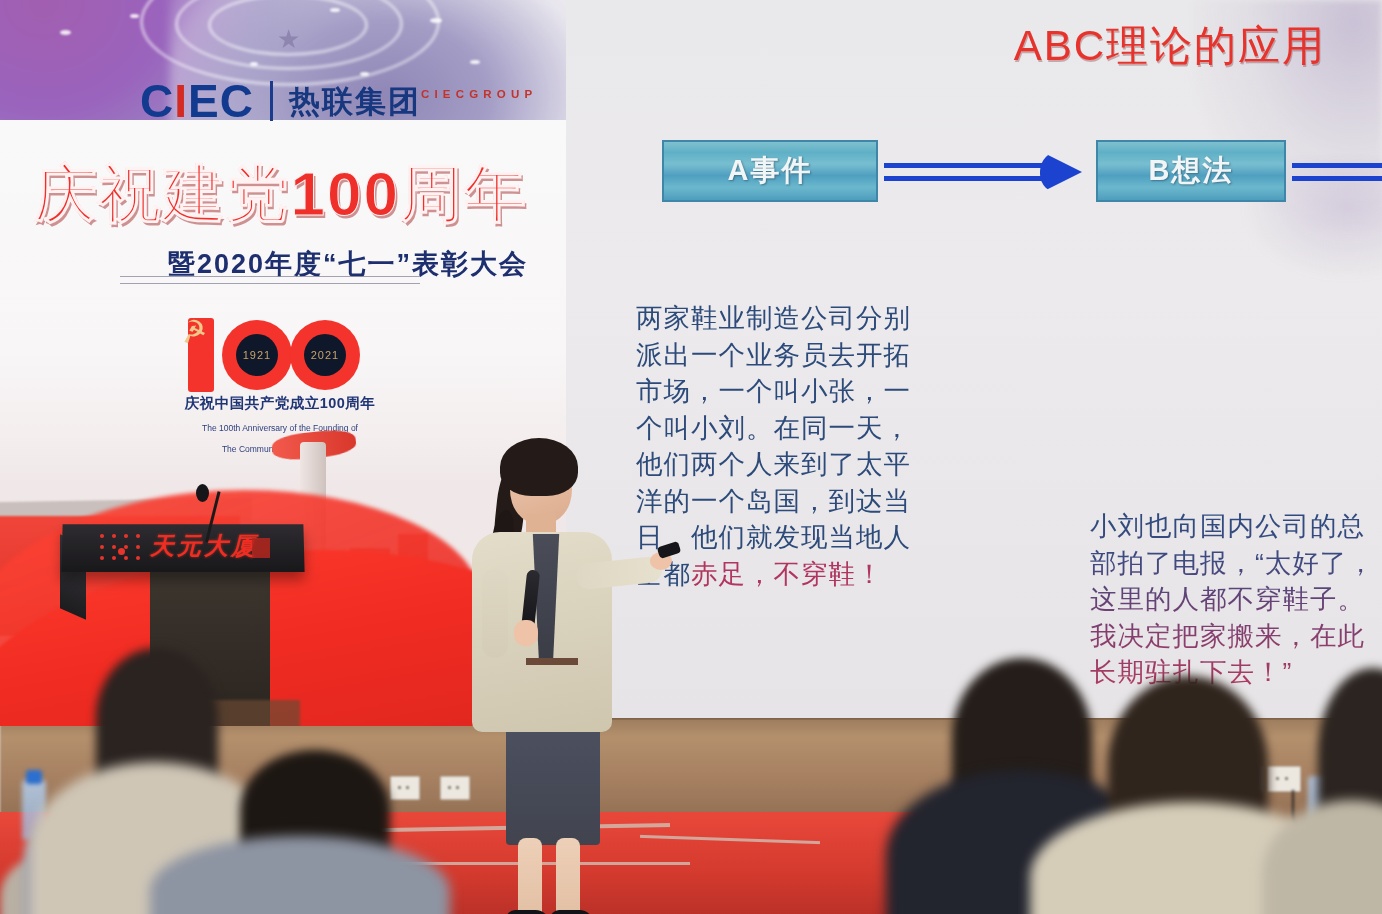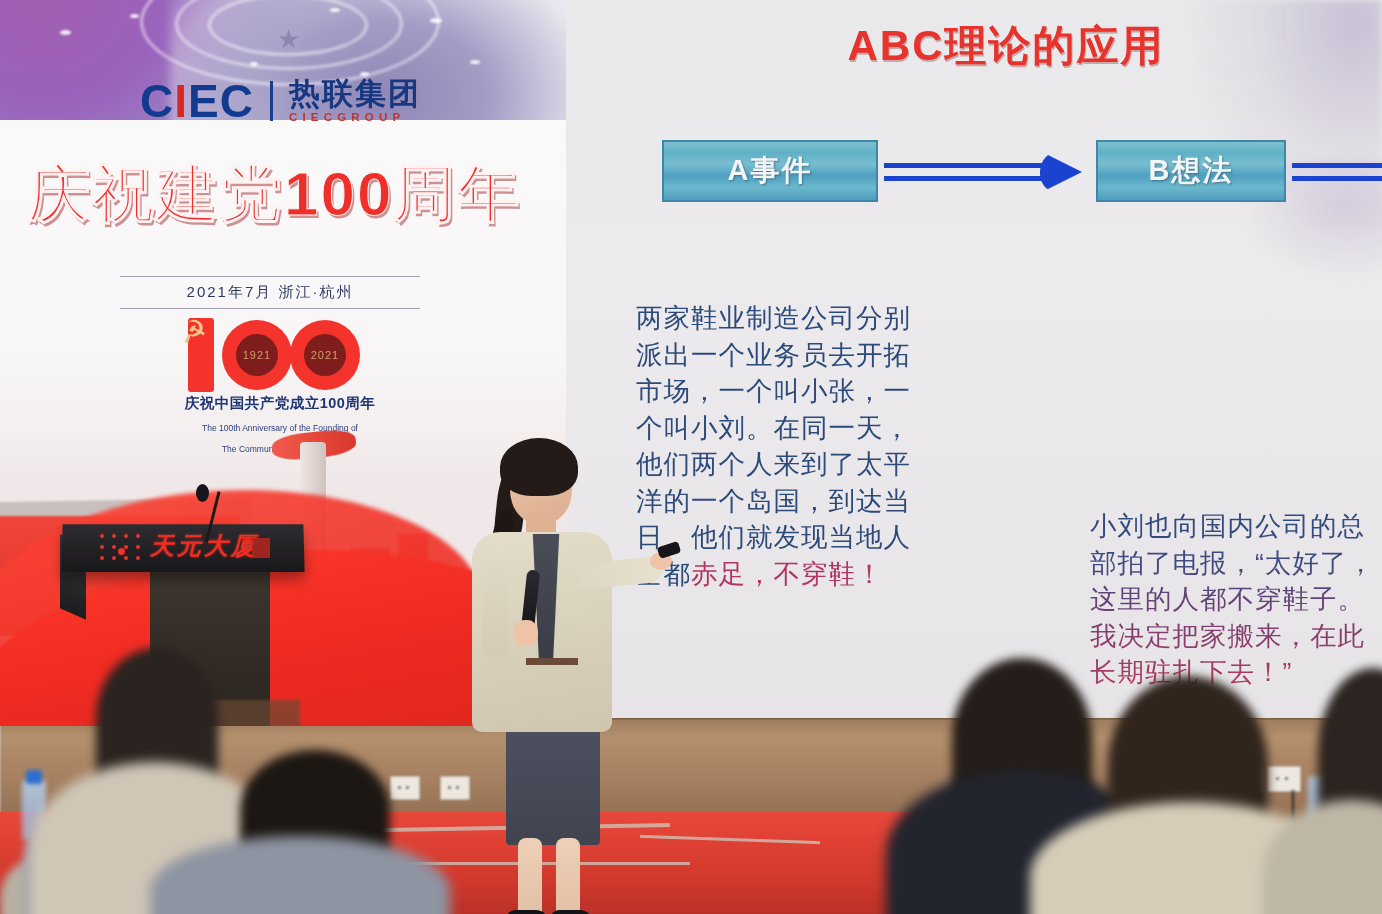--- a/index.html
+++ b/index.html
@@ -39,42 +39,42 @@
   .speck{position:absolute;background:rgba(255,255,255,.85);border-radius:50%;filter:blur(1px);}
 
   .led-body{position:absolute;left:0;top:120px;width:566px;height:606px;
        background:linear-gradient(180deg,rgba(250,249,250,1) 0%,rgba(248,246,247,1) 38%,rgba(244,238,238,1) 52%,rgba(240,232,232,1) 60%);}
 
   
   .logo-row{position:absolute;left:140px;top:78px;display:flex;align-items:center;gap:12px;}
   .ciec{font-weight:bold;font-size:46px;letter-spacing:1px;line-height:1;}
   .ciec .c1{color:#123a8f;}.ciec .i1{color:#d32b24;}.ciec .e1{color:#123a8f;}.ciec .c2{color:#123a8f;}
   .logo-div{width:3px;height:40px;background:#1b3c8c;margin:0 4px;}
-  .cn-brand{display:flex;flex-direction:column;line-height:1;}
+  .cn-brand{display:flex;flex-direction:row;line-height:1;}
   .cn-brand .cn{font-size:31px;font-weight:bold;color:#17377f;letter-spacing:2px;}
   .cn-brand .en{font-size:11.5px;font-weight:bold;color:#c3332b;letter-spacing:5.2px;margin-top:3px;}
 
-  .headline{position:absolute;left:28px;top:152px;width:500px;text-align:left;}
+  .headline{position:absolute;left:28px;top:152px;width:500px;text-align:right;}
   .headline .big{
      font-size:62px;font-weight:bold;letter-spacing:2px;
      color:#ef2f2a;
      text-shadow:2px 3px 0 rgba(150,20,20,.45), 0 0 2px rgba(255,255,255,.6);
      -webkit-text-stroke:1px #fff2f2;}
   .headline .sub{margin-top:10px;font-size:27px;font-weight:bold;color:#1d2f6e;letter-spacing:2px;}
   .dateline{position:absolute;left:120px;top:270px;width:300px;text-align:center;}
   .dateline .rule{height:1px;background:#8c8ca0;opacity:.8;margin:6px 0;}
   .dateline .txt{font-size:15px;color:#2c3a62;letter-spacing:2px;}
 
   .emblem{position:absolute;left:170px;top:318px;width:220px;text-align:center;}
   .emblem .num{position:relative;height:74px;}
   .emblem .num .one{position:absolute;left:18px;top:0;width:26px;height:74px;background:#f3332c;border-radius:3px;}
   .emblem .num .hammer{position:absolute;left:10px;top:-4px;font-size:30px;color:#f0c98a;transform:rotate(-12deg);}
   .emblem .num .o{position:absolute;top:2px;width:70px;height:70px;border-radius:50%;background:#f3332c;}
   .emblem .num .o i{position:absolute;left:50%;top:50%;transform:translate(-50%,-50%);
-        width:42px;height:42px;border-radius:50%;background:#7f1d1d;
+        width:42px;height:42px;border-radius:50%;background:#0f172a;
         display:flex;align-items:center;justify-content:center;
         font-size:11px;font-style:normal;color:#c8a36a;letter-spacing:1px;}
   .emblem .t1{font-size:14.5px;font-weight:bold;color:#1f3576;letter-spacing:.5px;margin-top:2px;}
   .emblem .t2{font-size:8.5px;color:#2b3f7d;line-height:1.25;margin-top:10px;}
 
   
   .city{position:absolute;left:0;top:430px;width:566px;height:296px;overflow:hidden;}
   .red-sweep{position:absolute;left:-60px;top:120px;width:700px;height:260px;
      background:linear-gradient(170deg,#ff3b2d 0%,#f02b22 40%,#d3231d 100%);
      border-radius:55% 45% 0 0/80% 70% 0 0;filter:blur(1.4px);}
@@ -116,22 +116,22 @@
 
   
   .screen{position:absolute;left:566px;top:0;width:816px;height:718px;
      background:linear-gradient(180deg,#e9e8ea 0%,#eceaec 40%,#e6e4e6 100%);}
   .screen-ghost{position:absolute;right:0;top:0;width:190px;height:230px;
      background:radial-gradient(ellipse at 85% 10%, rgba(150,130,180,.38) 0%, rgba(190,180,205,.2) 45%, rgba(230,228,234,0) 75%);
      filter:blur(3px);}
   .screen-ghost2{position:absolute;right:-10px;top:160px;width:150px;height:120px;
      background:radial-gradient(ellipse at 70% 40%, rgba(170,150,195,.3), rgba(230,228,234,0) 70%);filter:blur(4px);}
 
-  .slide-title{position:absolute;left:120px;top:18px;width:640px;text-align:center;
-     font-size:42px;font-weight:bold;color:#e8322c;letter-spacing:2px;
+  .slide-title{position:absolute;left:120px;top:18px;width:640px;text-align:right;
+     font-size:42px;font-weight:normal;color:#e8322c;letter-spacing:2px;
      text-shadow:1px 2px 0 rgba(120,20,20,.30);}
 
   .abox{position:absolute;top:140px;height:62px;
      background:linear-gradient(180deg,#7fc0cf 0%,#5fb0c6 18%,#78bed0 38%,#4f9fc0 58%,#6bb8cd 78%,#4e9dbd 100%);
      border:2px solid #3f87a8;
      display:flex;align-items:center;justify-content:center;
      color:#f2f5f6;font-size:29px;font-weight:bold;letter-spacing:2px;
      text-shadow:1px 1px 2px rgba(40,70,90,.55);}
   #box-a{left:96px;width:216px;}
   #box-b{left:530px;width:190px;}
@@ -263,25 +263,25 @@
       <div class="ciec"><span class="c1">C</span><span class="i1">I</span><span class="e1">E</span><span class="c2">C</span></div>
       <div class="logo-div"></div>
       <div class="cn-brand">
         <span class="cn">热联集团</span>
         <span class="en">CIECGROUP</span>
       </div>
     </div>
 
     <div class="headline">
       <div class="big">庆祝建党100周年</div>
+      <div class="sub">暨2020年度“七一”表彰大会</div>
     </div>
 
     <div class="dateline">
       <div class="rule"></div>
-      <div class="txt">2021年7月  浙江·杭州</div>
       <div class="rule"></div>
     </div>
 
     <div class="emblem">
       <div class="num">
         <div class="one"></div>
         <div class="hammer">☭</div>
         <div class="o" style="left:52px;">
             <i>1921</i>
           </div>

